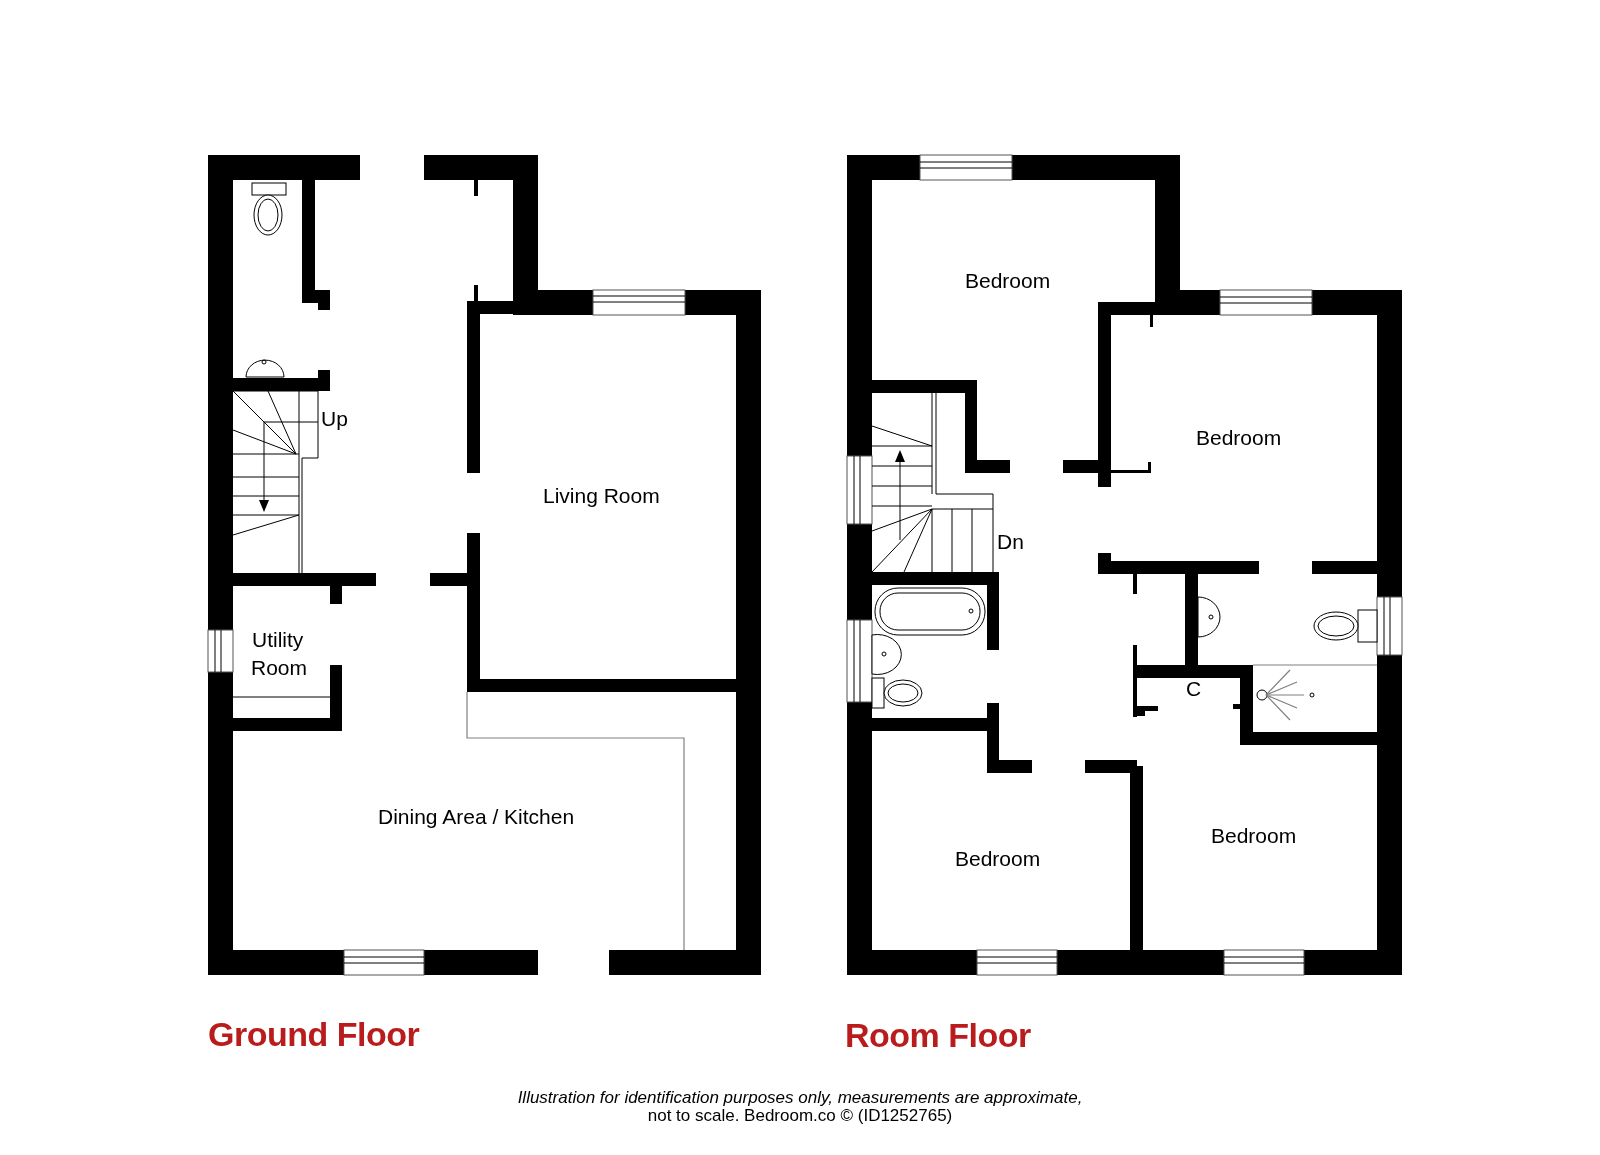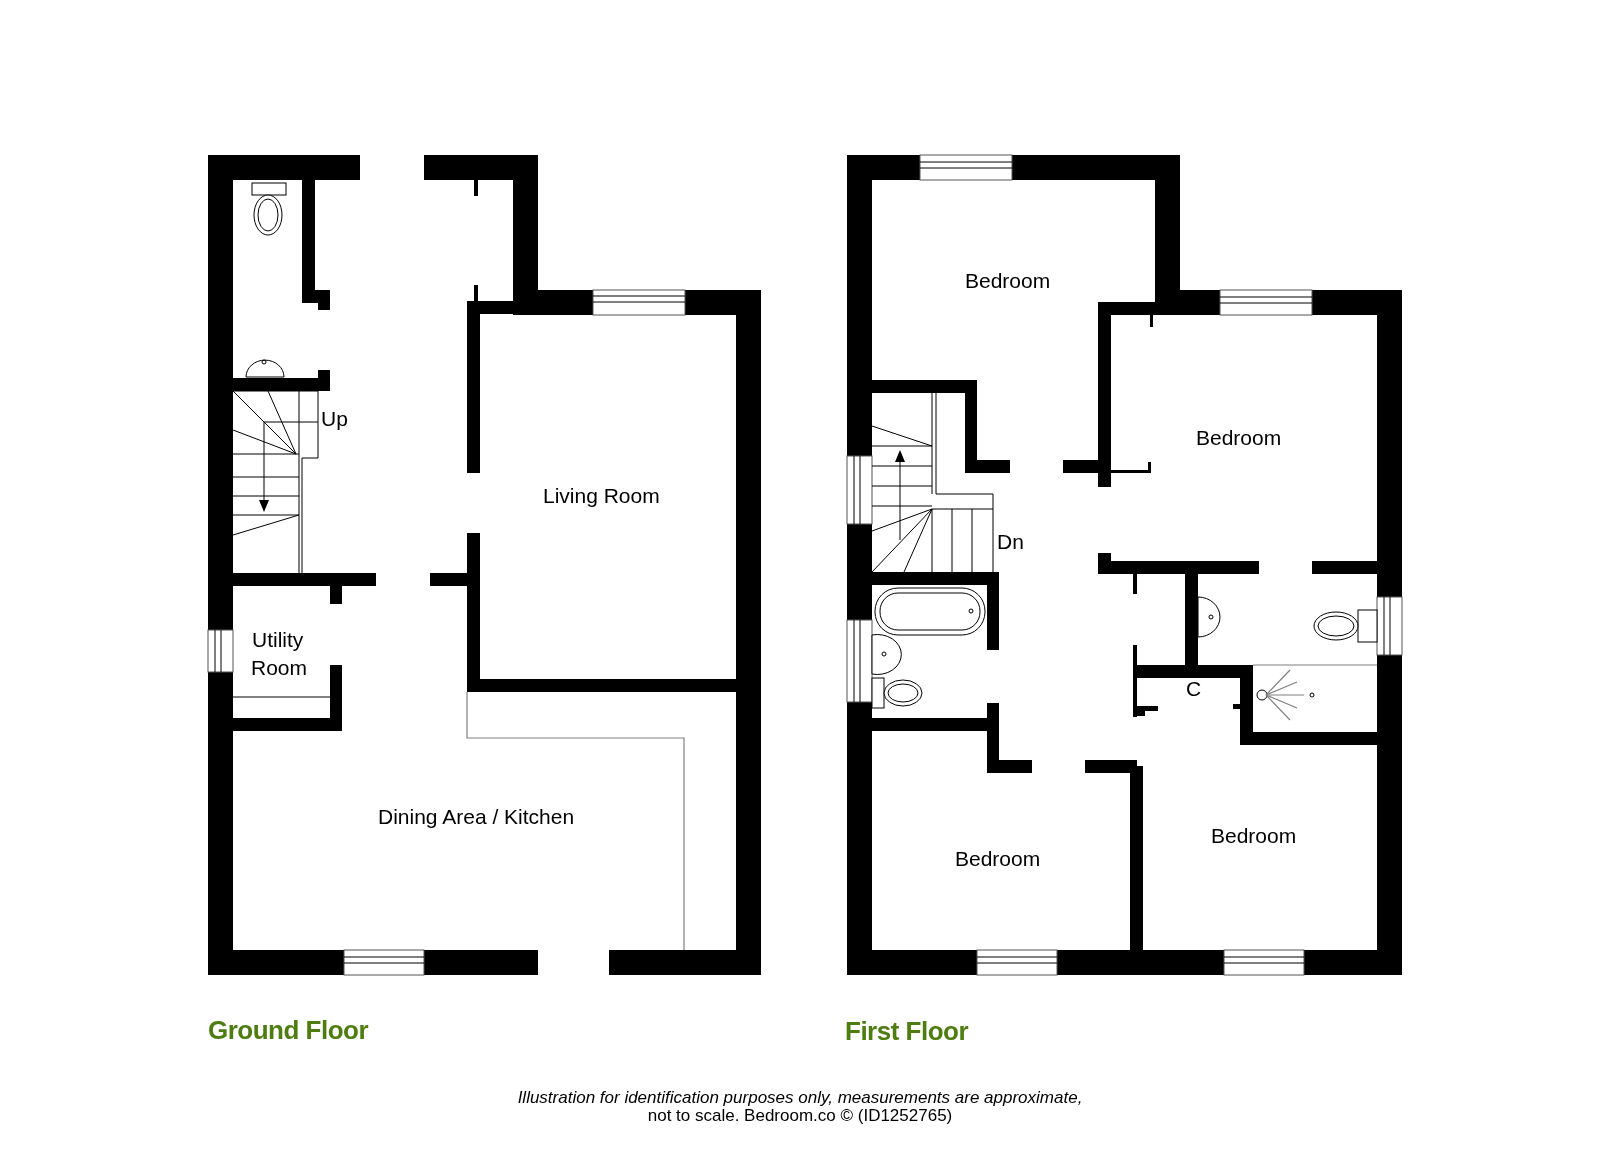--- a/index.html
+++ b/index.html
@@ -3,21 +3,21 @@
 <meta charset="utf-8">
 <style>
   html, body { margin: 0; padding: 0; background: #ffffff; }
   body { width: 1600px; height: 1155px; position: relative; overflow: hidden; font-family: "Liberation Sans", sans-serif; }
   svg { position: absolute; left: 0; top: 0; }
   .wall { fill: #000000; }
   .thin { fill: none; stroke: #000000; stroke-width: 1; }
   .grey { fill: none; stroke: #808080; stroke-width: 1.2; }
   .win { fill: #ffffff; stroke: #555555; stroke-width: 1; }
   .room-label { font-family: "Liberation Sans", sans-serif; font-size: 21px; fill: #000; }
-  .floor-title { position: absolute; font-family: "Liberation Sans", sans-serif; font-weight: bold; font-size: 26px; color: #4d7c0f; letter-spacing: -0.5px; }
+  .floor-title { position: absolute; font-family: "Liberation Sans", sans-serif; font-weight: bold; font-size: 34px; color: #b91c1c; letter-spacing: -0.5px; }
   .disclaimer { position: absolute; left: 0; width: 1600px; text-align: center; font-family: "Liberation Sans", sans-serif; font-size: 17px; color: #000; line-height: 22px; }
 </style>
 </head>
 <body>
 
 <svg width="1600" height="1155" viewBox="0 0 1600 1155">
 
   <g>
 
     <rect class="wall" x="208" y="155" width="152" height="25"></rect>
@@ -219,16 +219,16 @@
     <text class="room-label" x="965" y="288">Bedroom</text>
     <text class="room-label" x="1196" y="445">Bedroom</text>
     <text class="room-label" x="955" y="866">Bedroom</text>
     <text class="room-label" x="1211" y="843">Bedroom</text>
     <text class="room-label" x="1186" y="696">C</text>
     <text class="room-label" x="997" y="549">Dn</text>
   </g>
 </svg>
 
 <div class="floor-title" style="left:208px; top:1015px;">Ground Floor</div>
-<div class="floor-title" style="left:845px; top:1016px;">First Floor</div>
+<div class="floor-title" style="left:845px; top:1016px;">Room Floor</div>
 
 <div class="disclaimer" style="top:1087px;font-style:italic;">Illustration for identification purposes only, measurements are approximate,</div>
 <div class="disclaimer" style="top:1105px;">not to scale. Bedroom.co © (ID1252765)</div>
 
 </body></html>

